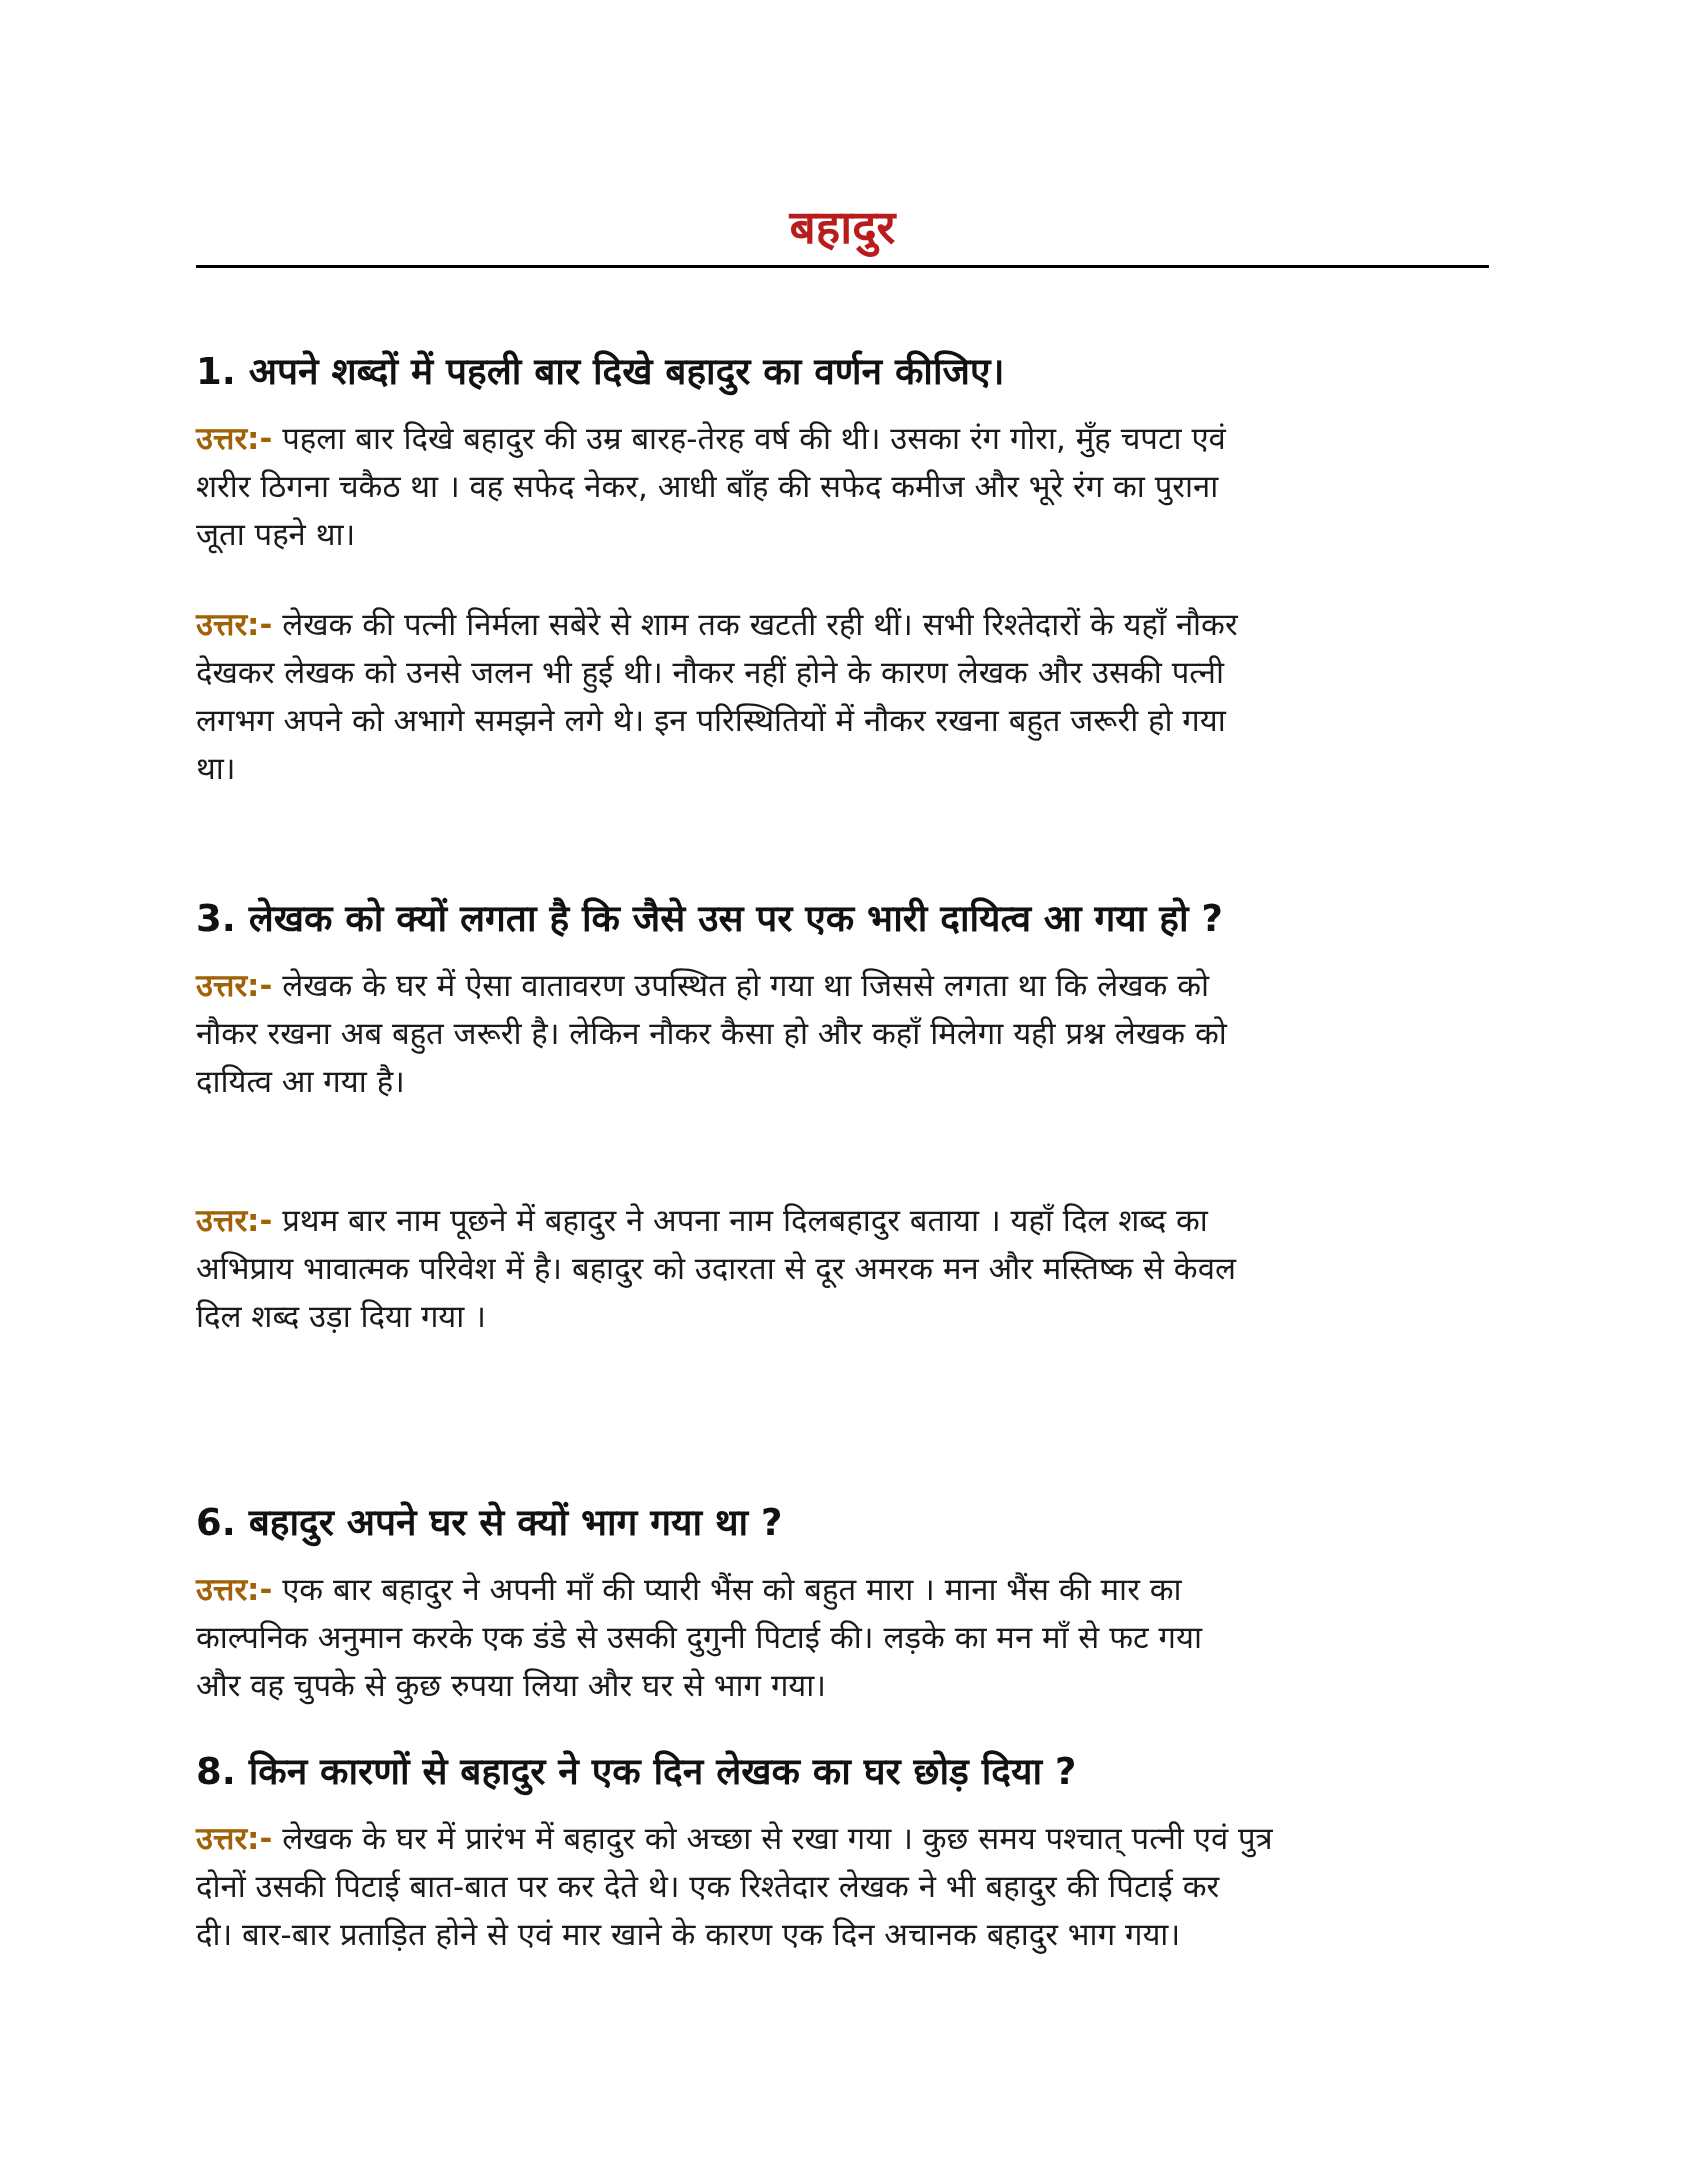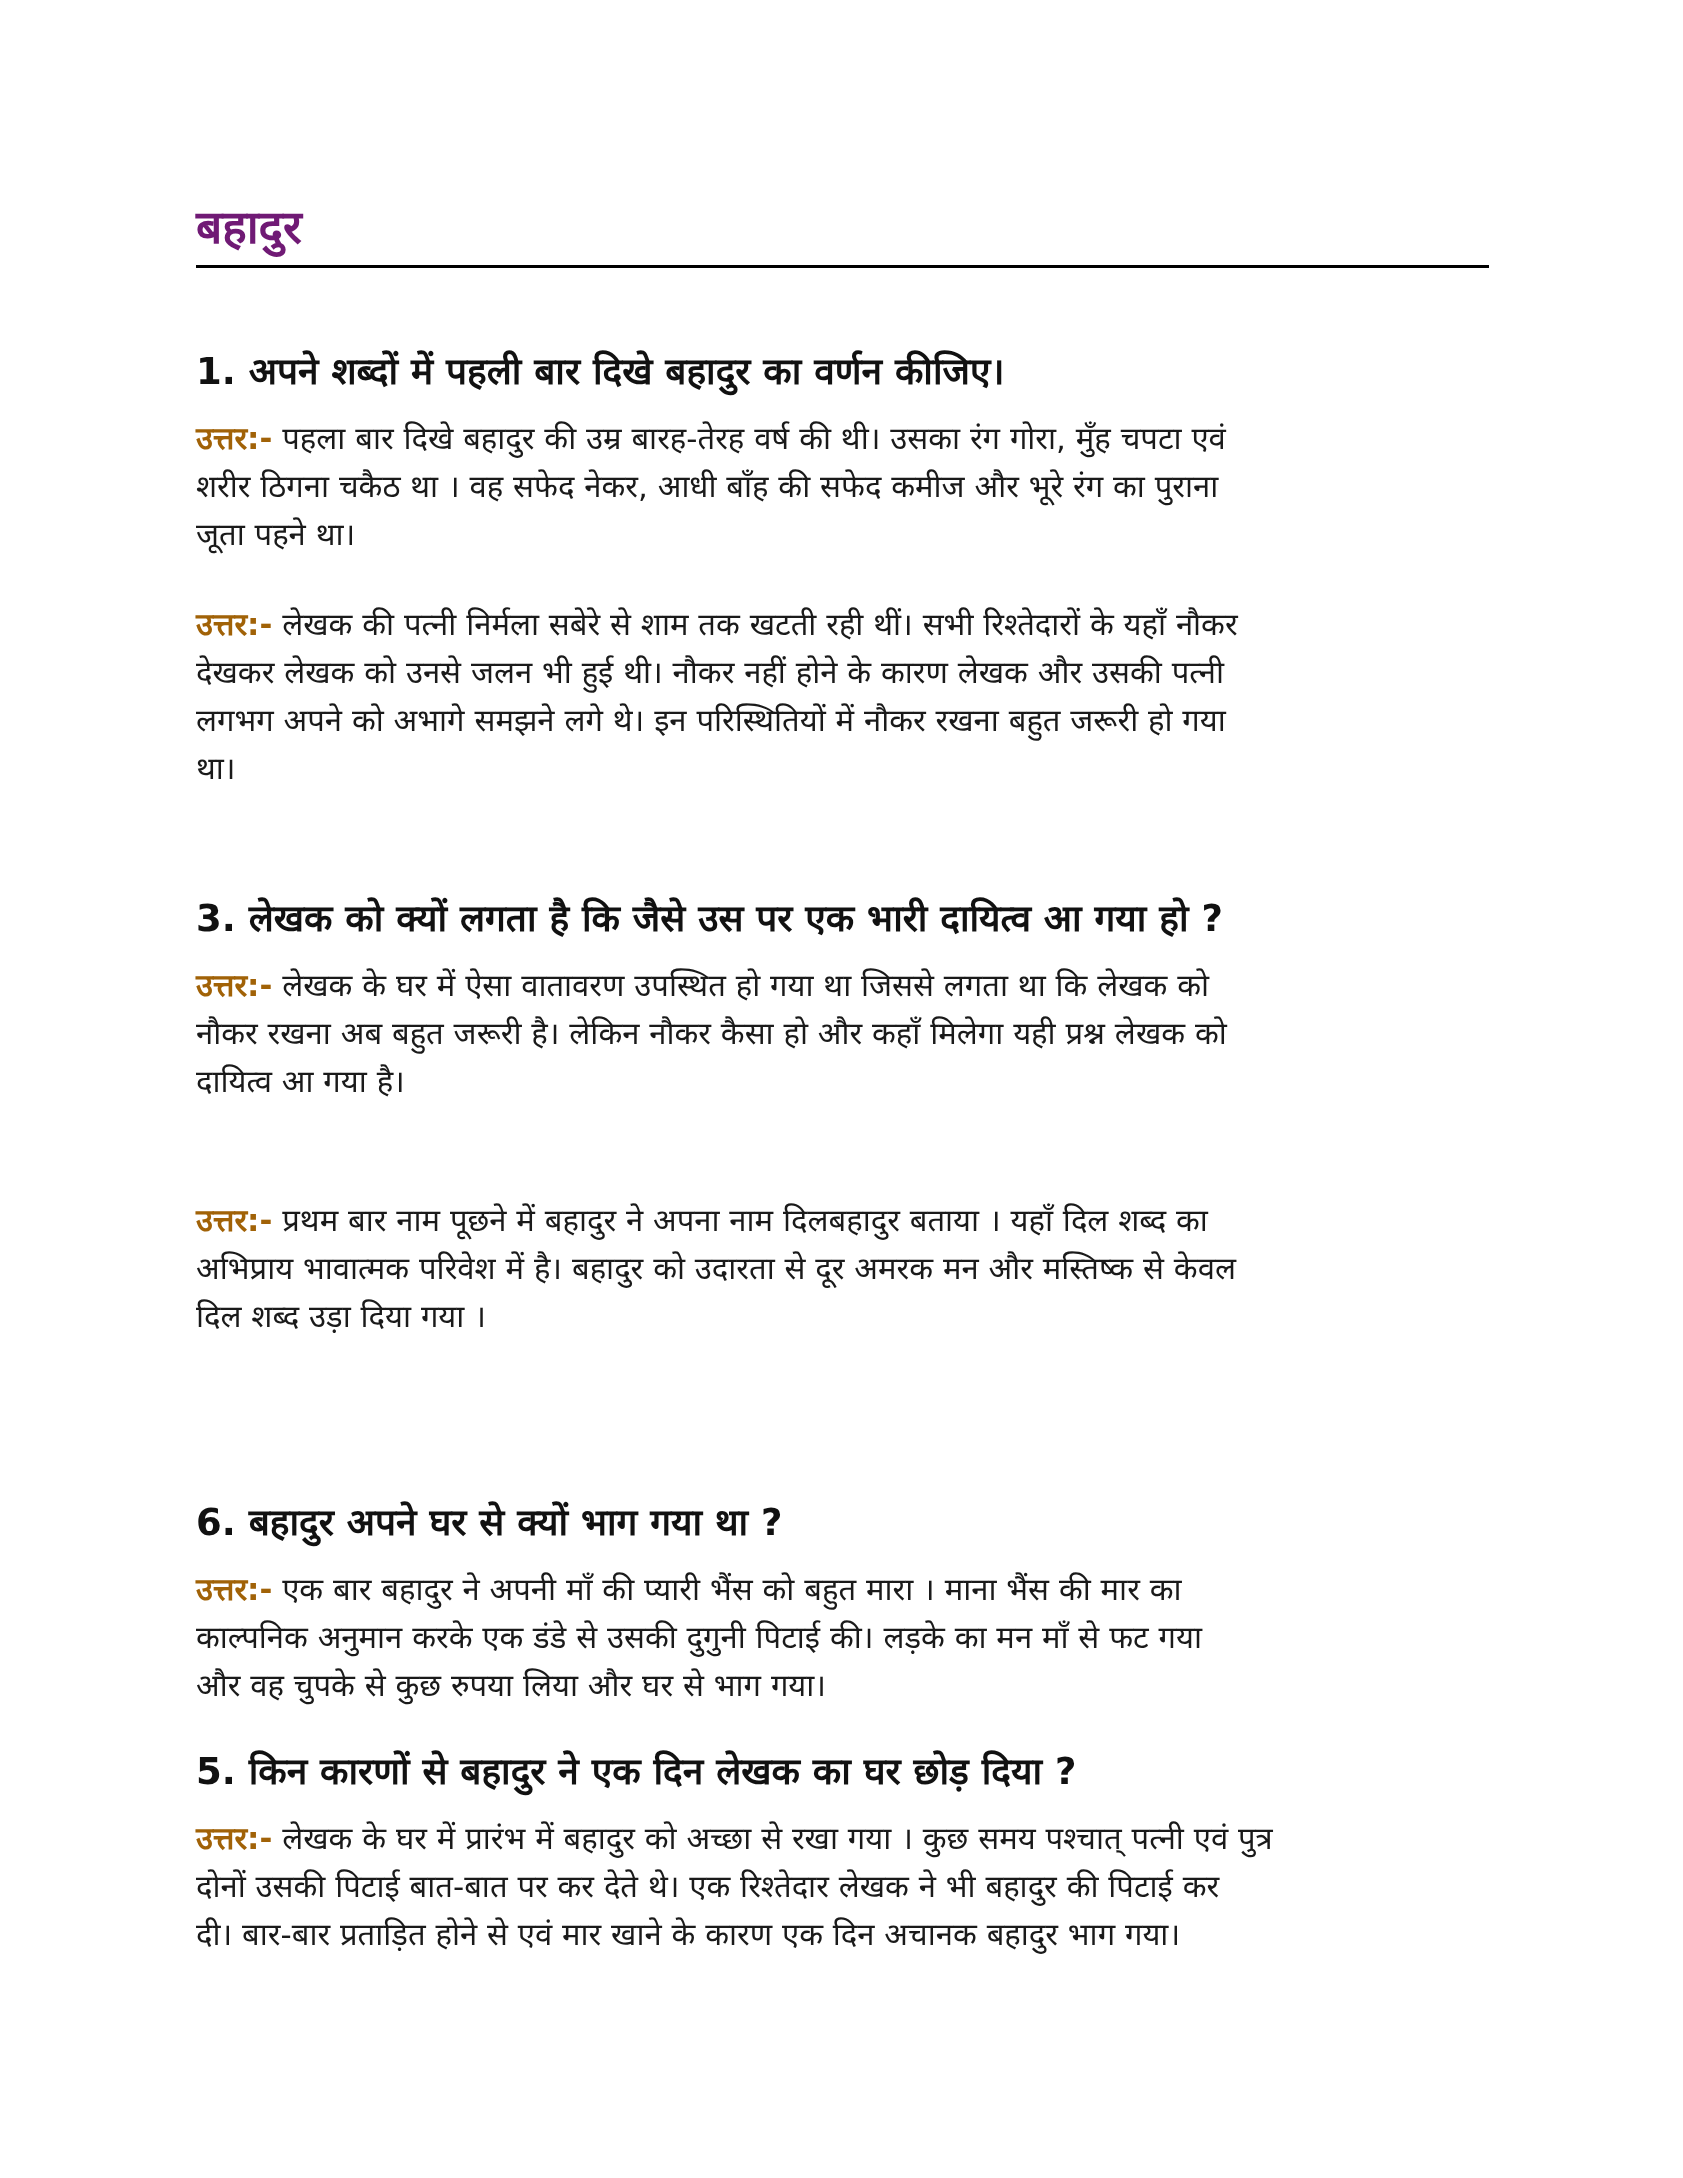--- a/index.html
+++ b/index.html
@@ -19,25 +19,25 @@
       position: absolute;
       left: 196px;
       top: 0;
       width: 1293px;
     }
     .title {
       position: absolute;
       top: 198px;
       left: 0;
       width: 1293px;
-      text-align: left;
+      text-align: center;
       font-size: 46px;
       font-weight: bold;
       line-height: 59px;
-      color: #701a75;
+      color: #b91c1c;
     }
     .title-rule {
       position: absolute;
       top: 265px;
       left: 0;
       width: 1293px;
       height: 3px;
       background: #000;
     }
     .qa {
@@ -110,21 +110,21 @@
   <div class="qa" style="top:1501px;">
     <div class="question">6. बहादुर अपने घर से क्यों भाग गया था ?</div>
     <div class="answer">
       <span class="line"><span class="label">उत्तर:-</span> <span>एक बार बहादुर ने अपनी माँ की प्यारी भैंस को बहुत मारा । माना भैंस की मार का</span></span>
       <span class="line">काल्पनिक अनुमान करके एक डंडे से उसकी दुगुनी पिटाई की। लड़के का मन माँ से फट गया</span>
       <span class="line">और वह चुपके से कुछ रुपया लिया और घर से भाग गया।</span>
     </div>
   </div>
 
   <div class="qa" style="top:1750px;">
-    <div class="question">5. किन कारणों से बहादुर ने एक दिन लेखक का घर छोड़ दिया ?</div>
+    <div class="question">8. किन कारणों से बहादुर ने एक दिन लेखक का घर छोड़ दिया ?</div>
     <div class="answer">
       <span class="line"><span class="label">उत्तर:-</span> <span>लेखक के घर में प्रारंभ में बहादुर को अच्छा से रखा गया । कुछ समय पश्चात् पत्नी एवं पुत्र</span></span>
       <span class="line">दोनों उसकी पिटाई बात-बात पर कर देते थे। एक रिश्तेदार लेखक ने भी बहादुर की पिटाई कर</span>
       <span class="line">दी। बार-बार प्रताड़ित होने से एवं मार खाने के कारण एक दिन अचानक बहादुर भाग गया।</span>
     </div>
   </div>
 </div>
 
 
 </body></html>

